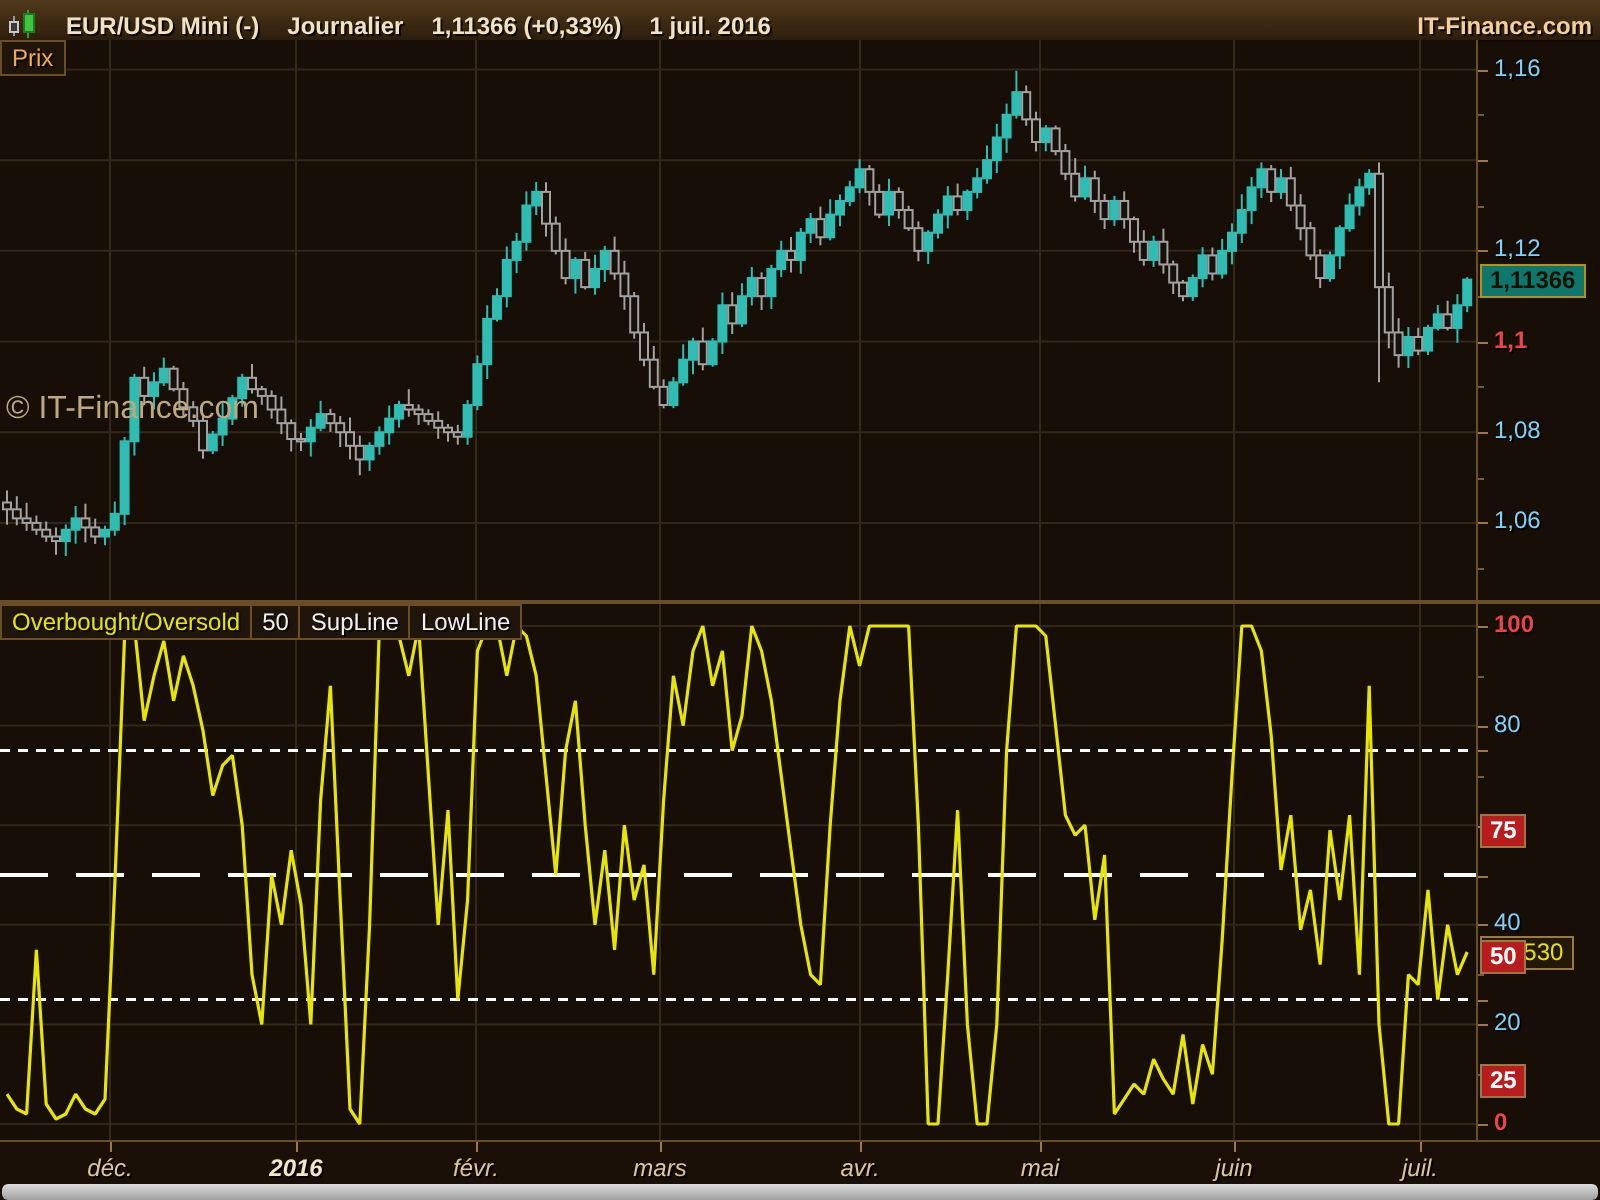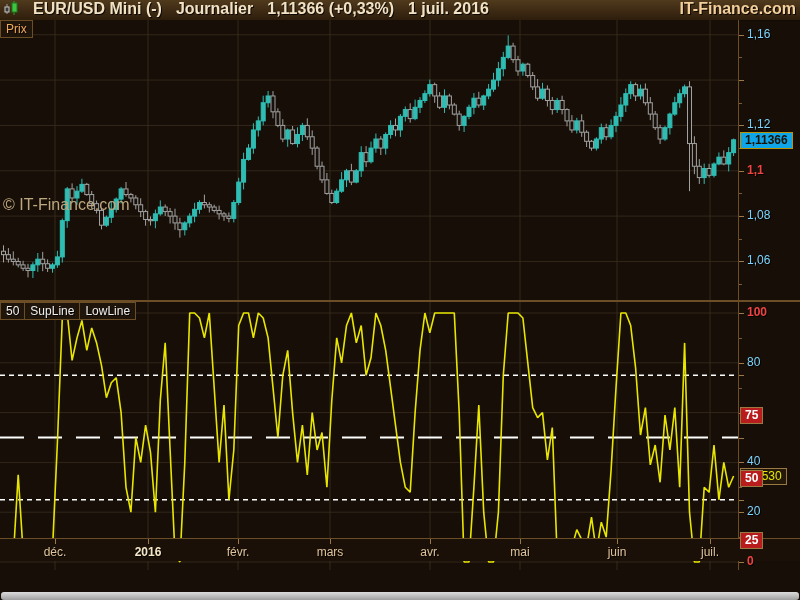--- a/index.html
+++ b/index.html
@@ -1,22 +1,22 @@
 <!DOCTYPE html>
 <html><head>
 <meta charset="utf-8">
 <style>
   html,body{margin:0;padding:0;background:#241708;}
   #app{position:relative;width:800px;height:600px;background:#160e07;overflow:hidden;
        font-family:"Liberation Sans",sans-serif;-webkit-font-smoothing:antialiased;}
   
   .topbar{position:absolute;left:0;top:0;width:800px;height:20px;
           background:linear-gradient(#503a1d,#2e1d0c);
-          border-bottom:1px solid #120a04;display:flex;align-items:flex-start;
-          color:#f2e2c4;font-size:16px;font-weight:bold;
+          border-bottom:1px solid #120a04;display:flex;align-items:flex-end;
+          color:#f2e2c4;font-size:12px;font-weight:bold;
           text-shadow:1px 1px 0 rgba(0,0,0,.8);}
   .topbar .seg{margin-left:14px;white-space:nowrap;}
   .topbar .icon{margin-left:3px;display:flex;align-items:flex-end;height:16px;}
   .topbar .brand{margin-left:auto;margin-right:4px;color:#f3cf9b;}
   
   .panel{position:absolute;left:0;background:#160e07;}
   #price-panel{top:20px;width:738px;height:196px;}
   #osc-panel{top:302px;width:738px;height:268px;}
   .hsep{position:absolute;left:0;width:800px;background:#6b4e26;}
   .vaxis-line{position:absolute;left:738px;top:20px;width:1px;height:550px;background:#6b4e26;}
@@ -32,27 +32,27 @@
   .axis-col{position:absolute;left:739px;width:61px;z-index:4;}
   #price-axis{top:20px;height:280px;}
   #osc-axis{top:302px;height:268px;}
   .axis-label{position:absolute;left:8px;font-size:12px;color:#7dd3fc;
               text-shadow:1px 1px 0 rgba(0,0,0,.8);white-space:nowrap;}
   .axis-label.bold{color:#ef4444;font-weight:bold;}
   .tick{position:absolute;left:0;width:5px;height:1px;background:#9a7848;}
   .tick.minor{width:3px;background:#7a5c34;}
   .badge{position:absolute;left:1px;height:15px;line-height:15px;padding:0 4px;
          font-size:12px;font-weight:bold;z-index:6;white-space:nowrap;}
-  .badge.yellow{background:#0ea5e9;border:1px solid #b8920a;color:#1a1000;}
+  .badge.yellow{background:#0f766e;border:1px solid #b8920a;color:#1a1000;}
   .badge.dark{background:#b91c1c;border:1px solid #9a7a42;color:#ffffff;margin-top:40px;}
   .badge.darky{background:#241909;border:1px solid #9a7a42;color:#e8e600;font-weight:normal;}
   .watermark{position:absolute;left:3px;bottom:2px;font-size:16px;color:#bda87f;z-index:4;}
   
-  #time-axis{position:absolute;left:0;top:538px;width:800px;height:22px;
-             background:#1a1008;border-top:1px solid #6b4e26;}
+  #time-axis{position:absolute;left:0;top:570px;width:800px;height:22px;
+             background:#1a1008;border-top:1px solid #6b4e26;font-style:italic;}
   .t-tick{position:absolute;top:0;width:1px;height:5px;background:#9a7848;}
   .t-label{position:absolute;top:6px;transform:translateX(-50%);font-size:12px;
            color:#e0c49a;text-shadow:1px 1px 0 rgba(0,0,0,.8);white-space:nowrap;}
   .t-label.bold{font-weight:bold;color:#f5e7c5;}
   
   #bottom-bar{position:absolute;left:1px;top:592px;width:798px;height:8px;
               background:linear-gradient(#dcdcdc,#9e9e9e);border-radius:3px;}
   svg{display:block;}
 </style>
 </head>
@@ -412,20 +412,21 @@
         <line x1="430" y1="0" x2="430" y2="268" stroke="#352a1a" stroke-width="1"></line>
         <line x1="520" y1="0" x2="520" y2="268" stroke="#352a1a" stroke-width="1"></line>
         <line x1="617" y1="0" x2="617" y2="268" stroke="#352a1a" stroke-width="1"></line>
         <line x1="710" y1="0" x2="710" y2="268" stroke="#352a1a" stroke-width="1"></line>
         <line x1="0" y1="73.25" x2="738" y2="73.25" stroke="#ffffff" stroke-width="1.6" stroke-dasharray="5 4"></line>
         <line x1="0" y1="135.5" x2="738" y2="135.5" stroke="#ffffff" stroke-width="2" stroke-dasharray="24 14"></line>
         <line x1="0" y1="197.75000000000003" x2="738" y2="197.75000000000003" stroke="#ffffff" stroke-width="1.6" stroke-dasharray="5 4"></line>
         <polyline points="3.5,245.1 8.4,252.5 13.3,255.0 18.2,172.9 23.1,250.0 28.0,257.5 32.9,255.0 37.8,245.1 42.7,252.5 47.6,255.0 52.5,247.6 57.4,140.5 62.3,16.0 67.2,11.0 72.1,58.3 77.0,35.9 81.9,18.5 86.8,48.4 91.7,25.9 96.6,40.9 101.5,63.3 106.4,95.7 111.3,80.7 116.2,75.7 121.1,110.6 126.0,185.3 130.9,210.2 135.8,135.5 140.7,160.4 145.6,123.1 150.5,150.4 155.4,210.2 160.3,98.2 165.2,40.9 170.1,148.0 175.0,252.5 179.9,260.0 184.8,160.4 189.7,11.0 194.6,11.0 199.5,16.0 204.4,35.9 209.3,11.0 214.2,85.7 219.1,160.4 224.0,103.1 228.9,197.8 233.8,148.0 238.7,23.5 243.6,11.0 248.5,11.0 253.4,35.9 258.3,11.0 263.2,16.0 268.1,35.9 273.0,85.7 277.9,135.5 282.8,73.3 287.7,48.4 292.6,110.6 297.5,160.4 302.4,123.1 307.3,172.9 312.2,110.6 317.1,148.0 322.0,130.5 326.9,185.3 331.8,98.2 336.7,35.9 341.6,60.8 346.5,23.5 351.4,11.0 356.3,40.9 361.2,23.5 366.1,73.3 371.0,55.8 375.9,11.0 380.8,23.5 385.7,48.4 390.6,85.7 395.5,123.1 400.4,160.4 405.3,185.3 410.2,190.3 415.1,110.6 420.0,48.4 424.9,11.0 429.8,30.9 434.7,11.0 439.6,11.0 444.5,11.0 449.4,11.0 454.3,11.0 459.2,110.6 464.1,260.0 469.0,260.0 473.9,185.3 478.8,103.1 483.7,210.2 488.6,260.0 493.5,260.0 498.4,210.2 503.3,73.3 508.2,11.0 513.1,11.0 518.0,11.0 522.9,16.0 527.8,60.8 532.7,105.6 537.6,115.6 542.5,110.6 547.4,157.9 552.3,125.5 557.2,255.0 562.1,247.6 567.0,240.1 571.9,245.1 576.8,227.6 581.7,237.6 586.6,245.1 591.5,215.2 596.4,250.0 601.3,220.2 606.2,235.1 611.1,167.9 616.0,85.7 620.9,11.0 625.8,11.0 630.7,23.5 635.6,65.8 640.5,133.0 645.4,105.6 650.3,162.9 655.2,143.0 660.1,180.3 665.0,113.1 669.9,148.0 674.8,105.6 679.7,185.3 684.6,40.9 689.5,210.2 694.4,260.0 699.3,260.0 704.2,185.3 709.1,190.3 714.0,143.0 718.9,197.8 723.8,160.4 728.7,185.3 733.6,174.0" fill="none" stroke="#e8e600" stroke-width="1.6" stroke-linejoin="bevel"></polyline>
       </svg>
     <div class="osc-tabs" id="osc-tabs">
+        <div class="tab first">Overbought/Oversold</div>
         <div class="tab">50</div>
         <div class="tab">SupLine</div>
         <div class="tab">LowLine</div>
       </div>
   </div>
 
   <div class="hsep" style="top:300px;height:2px;"></div>
   <div class="vaxis-line"></div>
 
   <div class="axis-col" id="price-axis">

